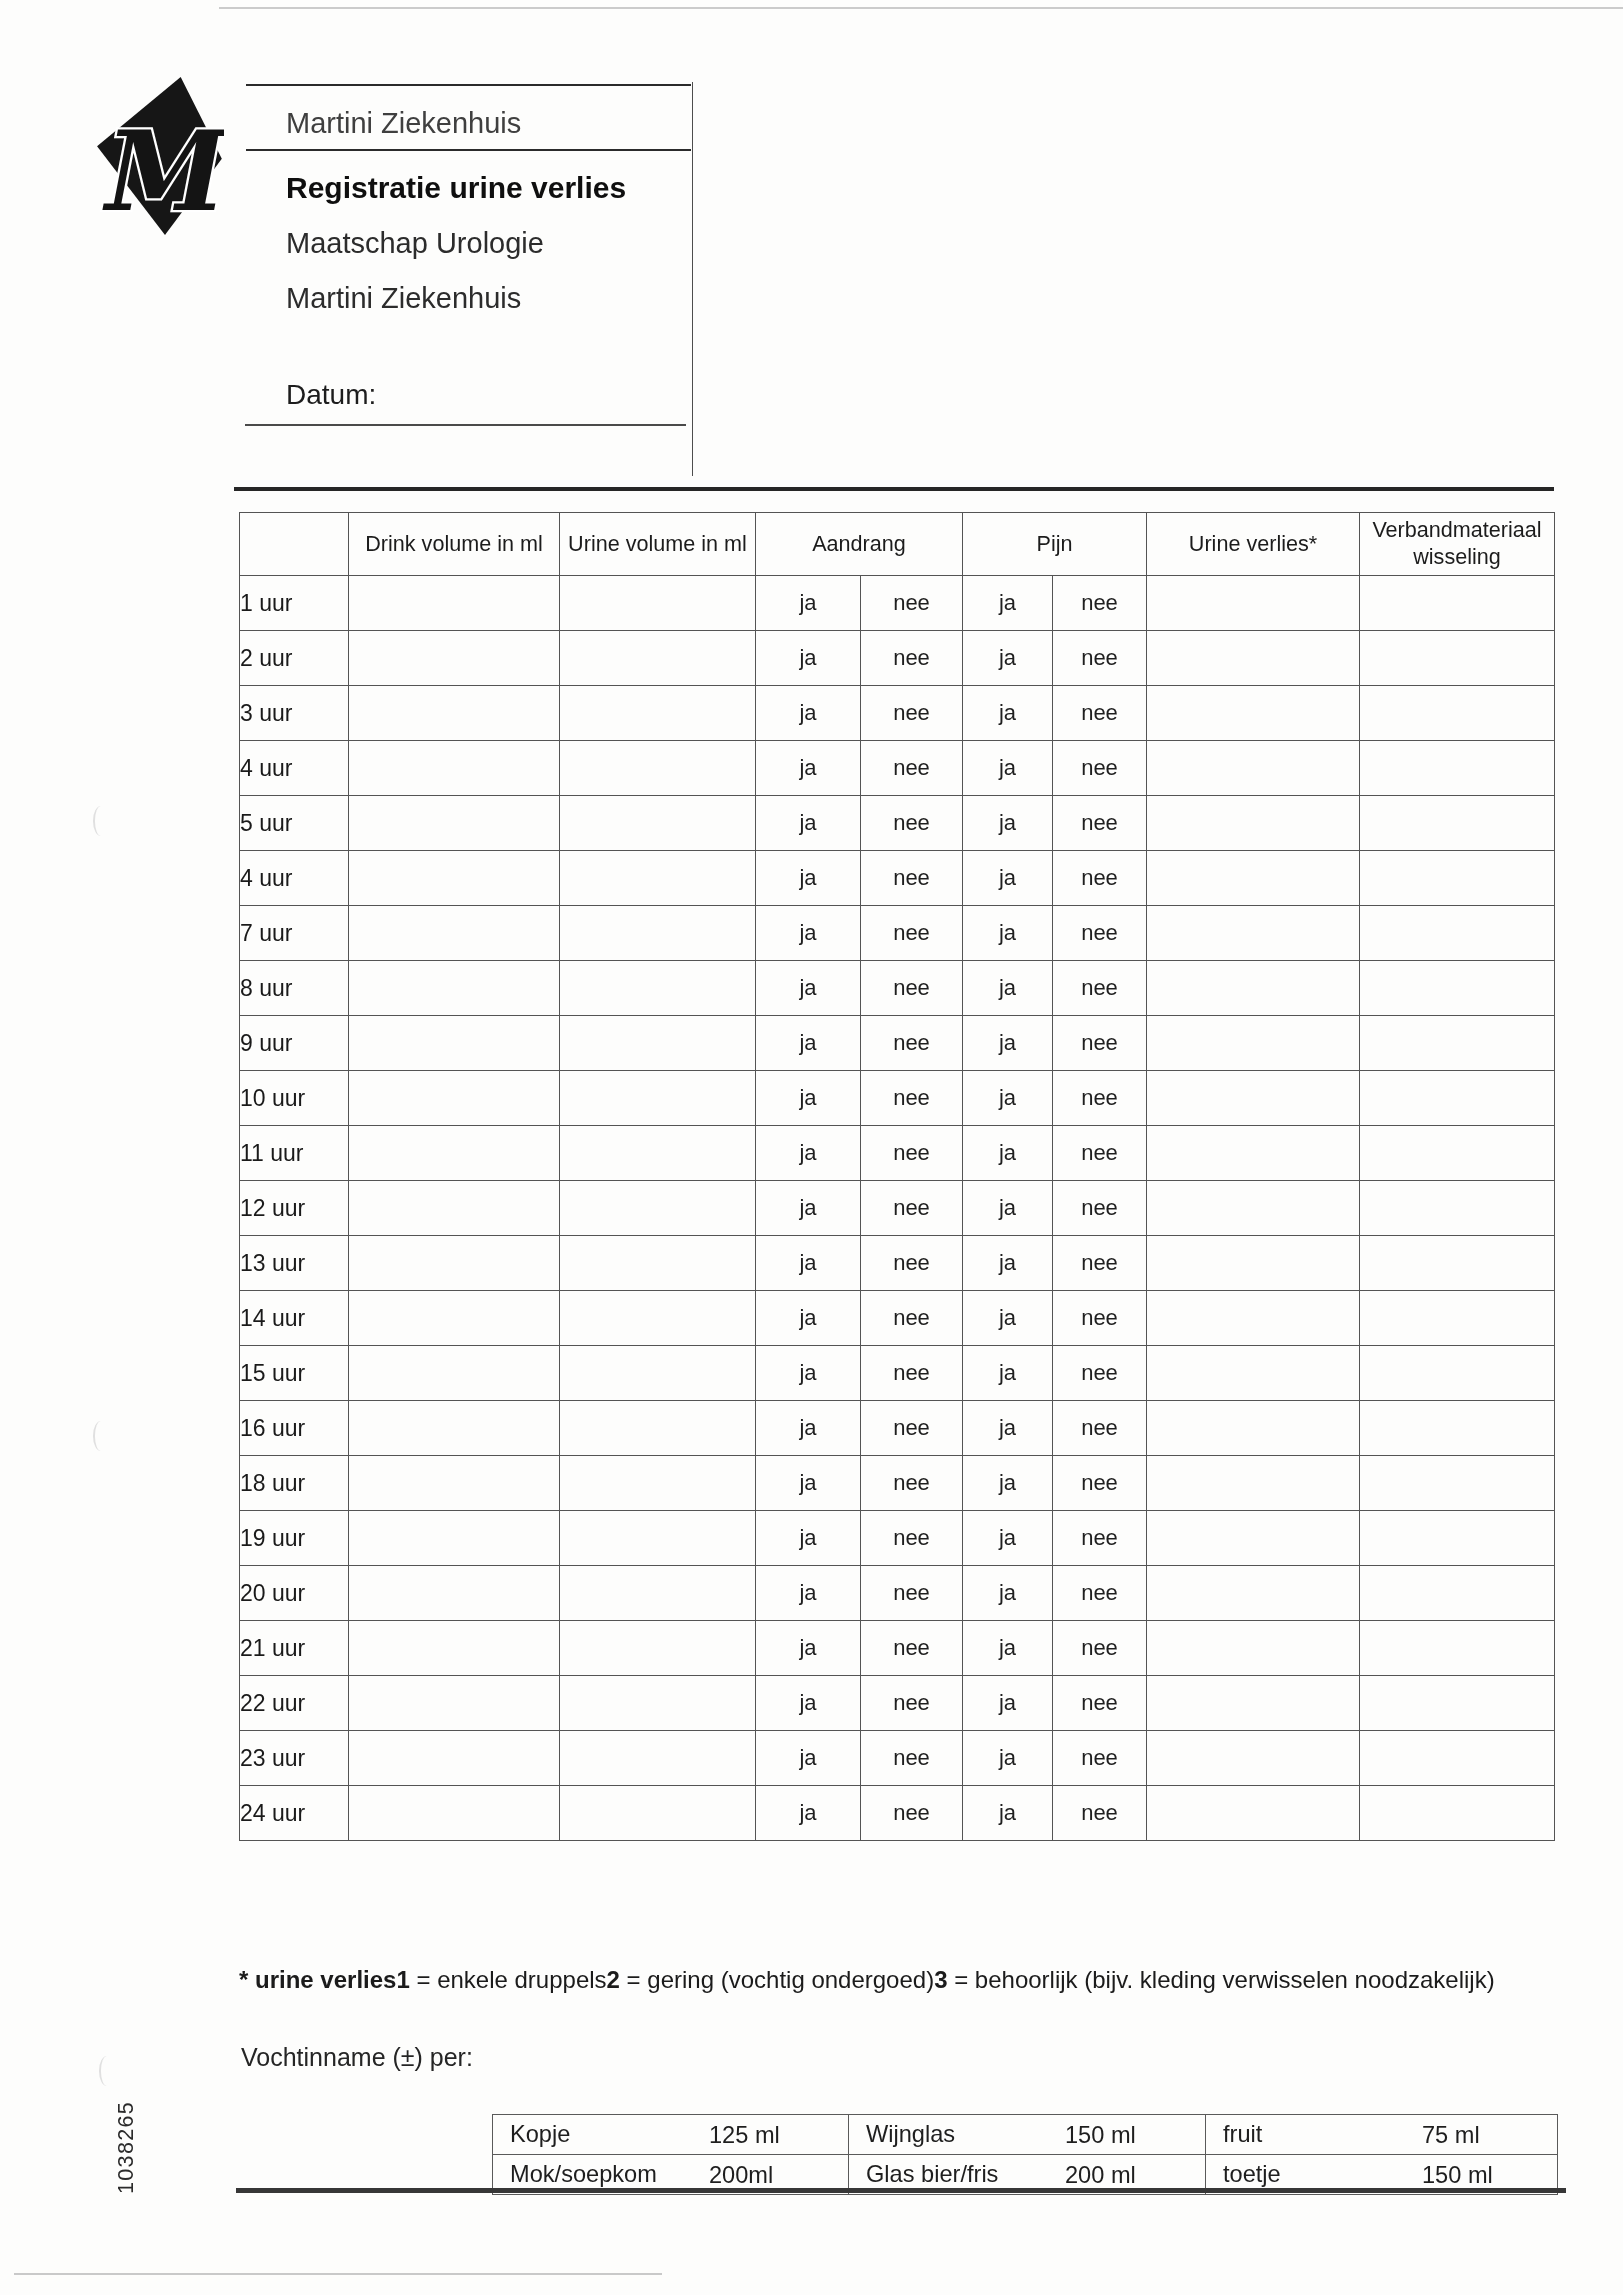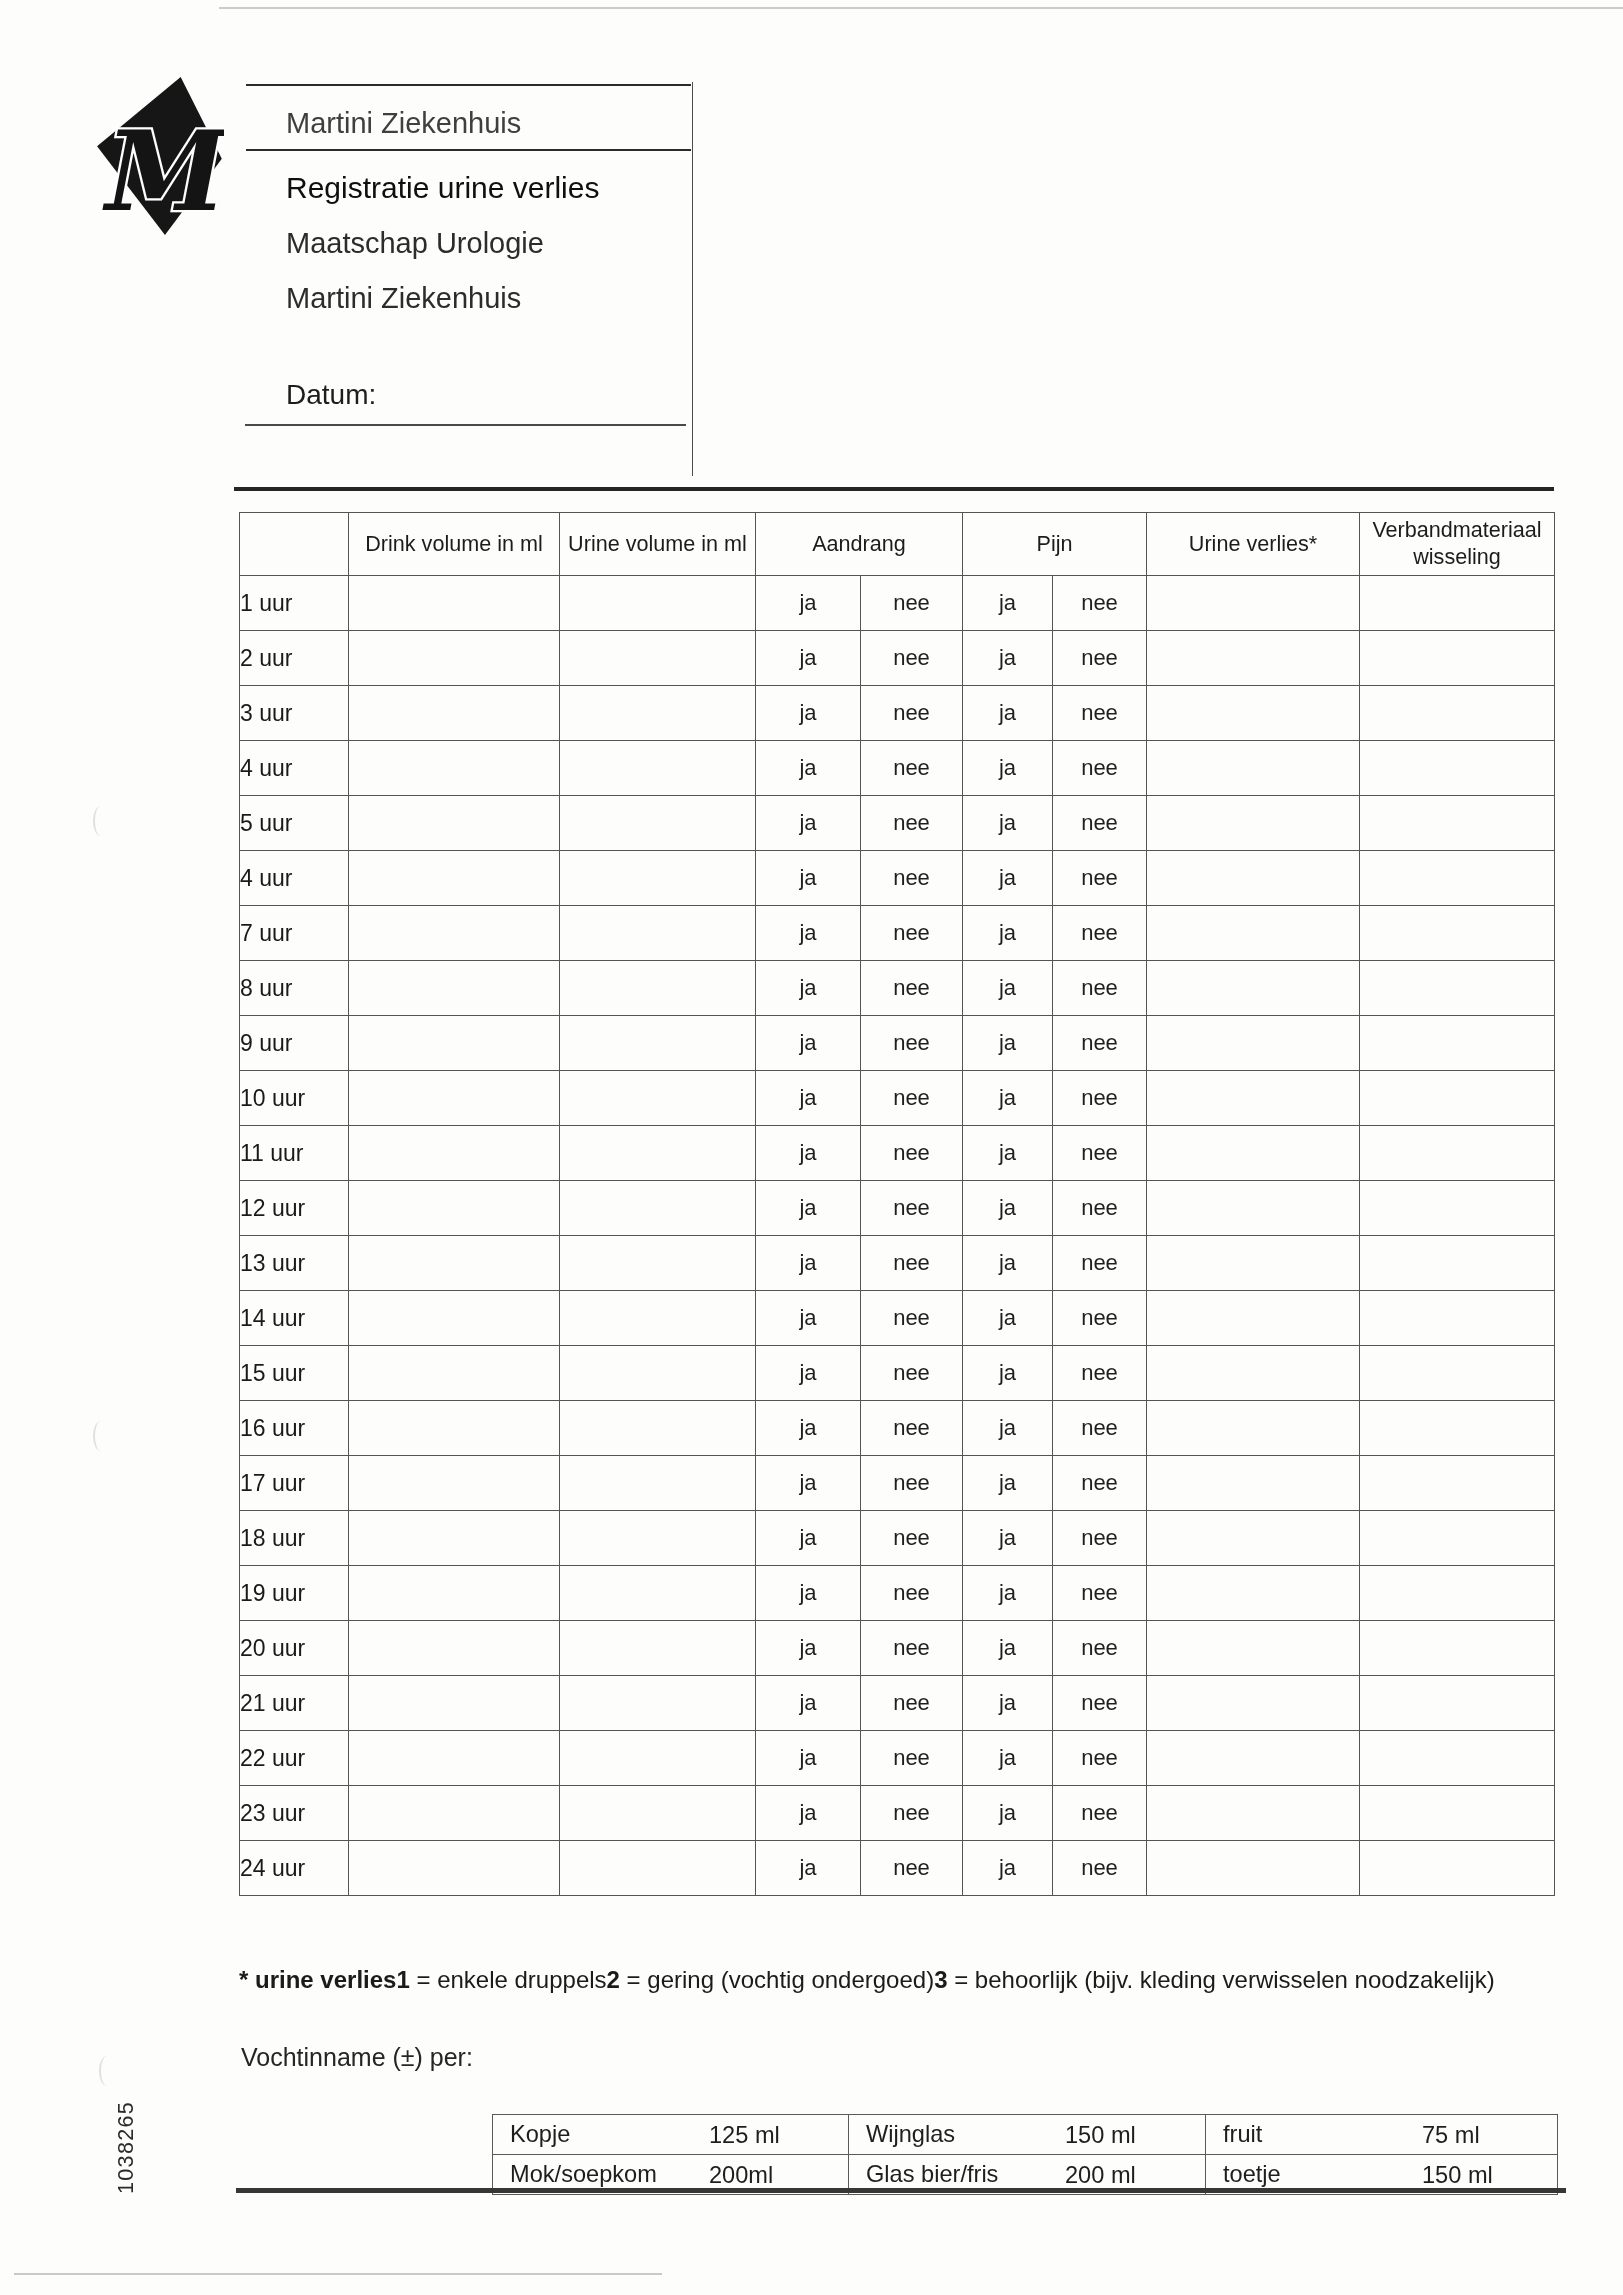--- a/index.html
+++ b/index.html
@@ -18,21 +18,21 @@
   .scan-mark{position:absolute;width:14.4px;height:30px;border-left:2px solid #e0e0e0;border-radius:50%/50%;}
   
   .logo{position:absolute;left:89px;top:77px;width:135px;height:162px;}
   
   .hrule{position:absolute;background:#2b2b2b;height:2px;}
   .hrule.r1{left:246px;top:84px;width:445px;}
   .hrule.r2{left:246px;top:149px;width:445px;}
   .vrule{position:absolute;left:692px;top:82px;width:1.3px;height:394px;background:#4d4d4d;}
   .htext{position:absolute;left:247px;white-space:nowrap;line-height:1.1;margin-left:39px;}
   .org{top:108px;font-size:29px;color:#3f3f3f;}
-  .title{top:171px;font-size:30px;font-weight:normal;color:#0f0f0f;}
+  .title{top:171px;font-size:30px;font-weight:bold;color:#0f0f0f;}
   .dept{top:228px;font-size:29px;color:#2c2c2c;}
   .org2{top:283px;font-size:29px;color:#2c2c2c;}
   .datum{top:380px;font-size:28px;color:#1d1d1d;}
   .datum-line{position:absolute;left:245px;top:424px;width:441px;height:2px;background:#4a4a4a;}
   
   .thick-rule-top{position:absolute;left:234px;top:487px;width:1320px;height:3.9px;background:#262626;}
   .thick-rule-bottom{position:absolute;left:236px;top:2188px;width:1330px;height:4.6px;background:#373737;}
   
   table.main{
     position:absolute;left:239px;top:512px;
@@ -303,31 +303,20 @@
           <td class="c-drink"></td>
           <td class="c-urine"></td>
           <td class="c-janee">ja</td>
           <td class="c-janee">nee</td>
           <td class="c-janee">ja</td>
           <td class="c-janee">nee</td>
           <td class="c-verlies"></td>
           <td class="c-verband"></td>
         </tr>
         <tr>
-          <td class="c-hour">17 uur</td>
-          <td class="c-drink"></td>
-          <td class="c-urine"></td>
-          <td class="c-janee">ja</td>
-          <td class="c-janee">nee</td>
-          <td class="c-janee">ja</td>
-          <td class="c-janee">nee</td>
-          <td class="c-verlies"></td>
-          <td class="c-verband"></td>
-        </tr>
-        <tr>
           <td class="c-hour">18 uur</td>
           <td class="c-drink"></td>
           <td class="c-urine"></td>
           <td class="c-janee">ja</td>
           <td class="c-janee">nee</td>
           <td class="c-janee">ja</td>
           <td class="c-janee">nee</td>
           <td class="c-verlies"></td>
           <td class="c-verband"></td>
         </tr>

